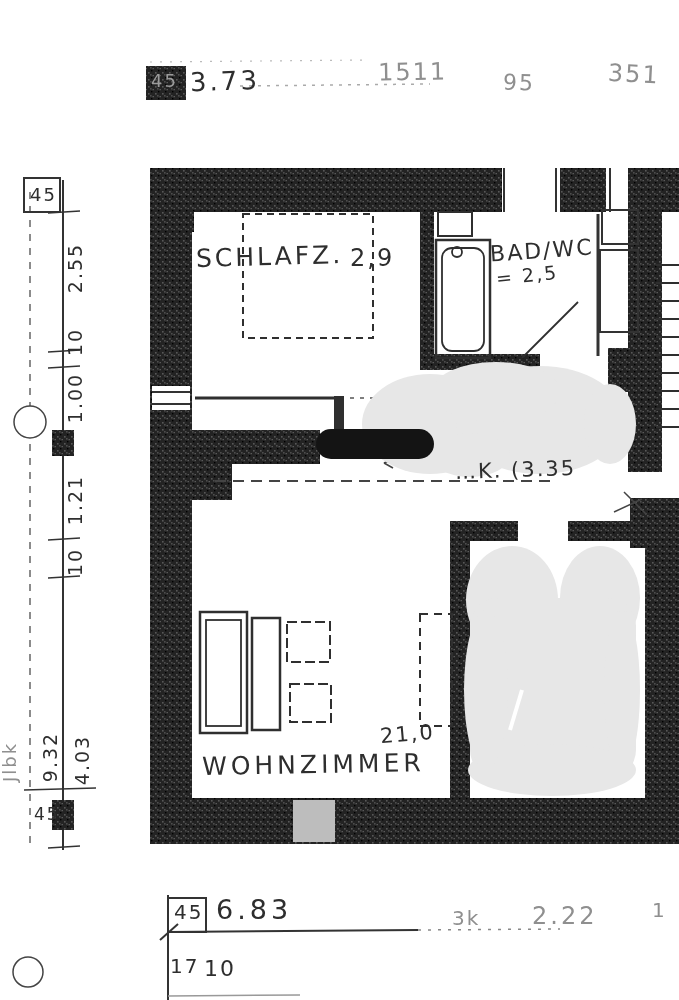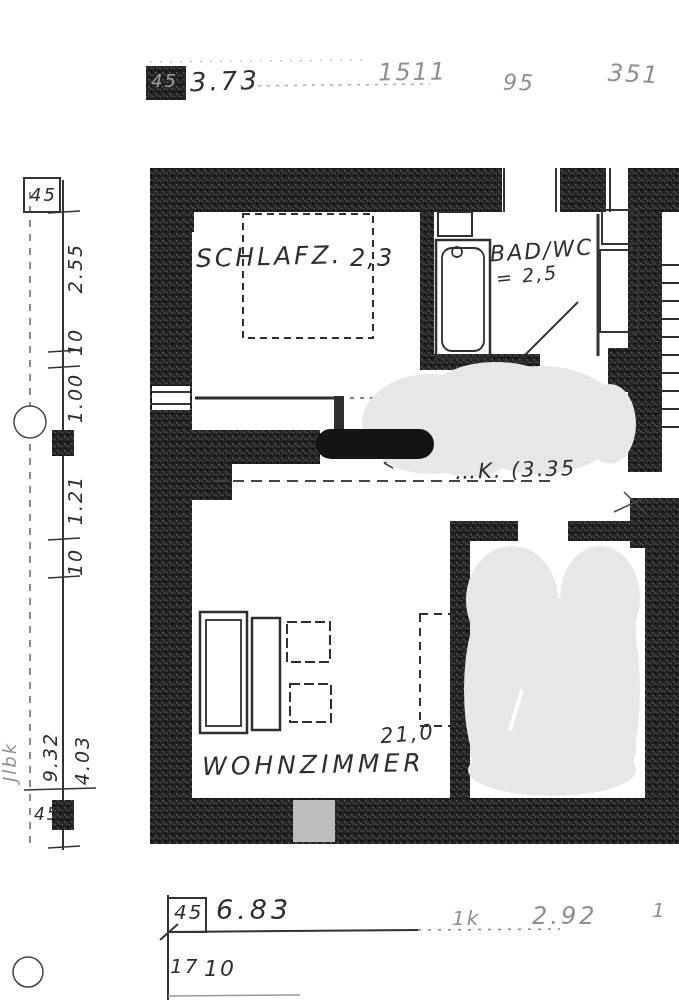--- a/index.html
+++ b/index.html
@@ -1,17 +1,17 @@
 <!DOCTYPE html>
 <html><head>
 <meta charset="utf-8">
 <style>
   html,body{margin:0;padding:0;background:#fff;}
   #page{position:relative;width:679px;height:1000px;background:#ffffff;overflow:hidden;
-        font-family:"DejaVu Sans",sans-serif;font-style:italic;}
+        font-family:"DejaVu Sans",sans-serif;}
   #plan-svg{position:absolute;left:0;top:0;width:679px;height:1000px;}
   .t{position:absolute;white-space:nowrap;color:#2e2e2e;line-height:1;}
   .v{transform:translate(-50%,-50%) rotate(-90deg);}
   .faint{color:#8f8f8f;}
   .hw{letter-spacing:2px;}
 </style>
 </head>
 <body>
 
 <div id="page">
@@ -178,28 +178,28 @@
 <span class="t v hw" style="left:75px;top:342px;font-size:19px;">10</span>
 <span class="t v hw" style="left:75px;top:398px;font-size:19px;">1.00</span>
 <span class="t v hw" style="left:75px;top:500px;font-size:19px;">1.21</span>
 <span class="t v hw" style="left:75px;top:562px;font-size:19px;">10</span>
 <span class="t v hw" style="left:50px;top:757px;font-size:19px;">9.32</span>
 <span class="t v hw" style="left:82px;top:760px;font-size:19px;">4.03</span>
 <span class="t hw" style="left:34px;top:806px;font-size:17px;">45</span>
 <span class="t v hw faint" style="left:10px;top:762px;font-size:18px;">Jlbk</span>
 
 <span class="t hw" style="left:196px;top:244px;font-size:25px;letter-spacing:3px;transform:rotate(-1.5deg);">SCHLAFZ.</span>
-<span class="t hw" style="left:350px;top:246px;font-size:24px;">2,3</span>
+<span class="t hw" style="left:350px;top:246px;font-size:24px;">2,9</span>
 <span class="t hw" style="left:490px;top:240px;font-size:22px;transform:rotate(-4deg);">BAD/WC</span>
 <span class="t hw" style="left:496px;top:266px;font-size:19px;transform:rotate(-6deg);">= 2,5</span>
 <span class="t hw" style="left:455px;top:460px;font-size:21px;transform:rotate(-2deg);">…K. (3.35</span>
 <span class="t hw" style="left:380px;top:724px;font-size:21px;transform:rotate(-5deg);">21,0</span>
 <span class="t hw" style="left:202px;top:752px;font-size:25px;letter-spacing:4px;transform:rotate(-1deg);">WOHNZIMMER</span>
 
 <span class="t hw" style="left:174px;top:902px;font-size:20px;">45</span>
 <span class="t hw" style="left:216px;top:896px;font-size:27px;letter-spacing:4px;">6.83</span>
 <span class="t hw" style="left:170px;top:956px;font-size:20px;">17</span>
 <span class="t hw" style="left:204px;top:958px;font-size:22px;">10</span>
-<span class="t hw faint" style="left:452px;top:908px;font-size:20px;">1k</span>
-<span class="t hw faint" style="left:532px;top:904px;font-size:24px;letter-spacing:3px;">2.92</span>
+<span class="t hw faint" style="left:452px;top:908px;font-size:20px;">3k</span>
+<span class="t hw faint" style="left:532px;top:904px;font-size:24px;letter-spacing:3px;">2.22</span>
 <span class="t hw faint" style="left:652px;top:900px;font-size:20px;">1</span>
 
 </div>
 
 </body></html>

